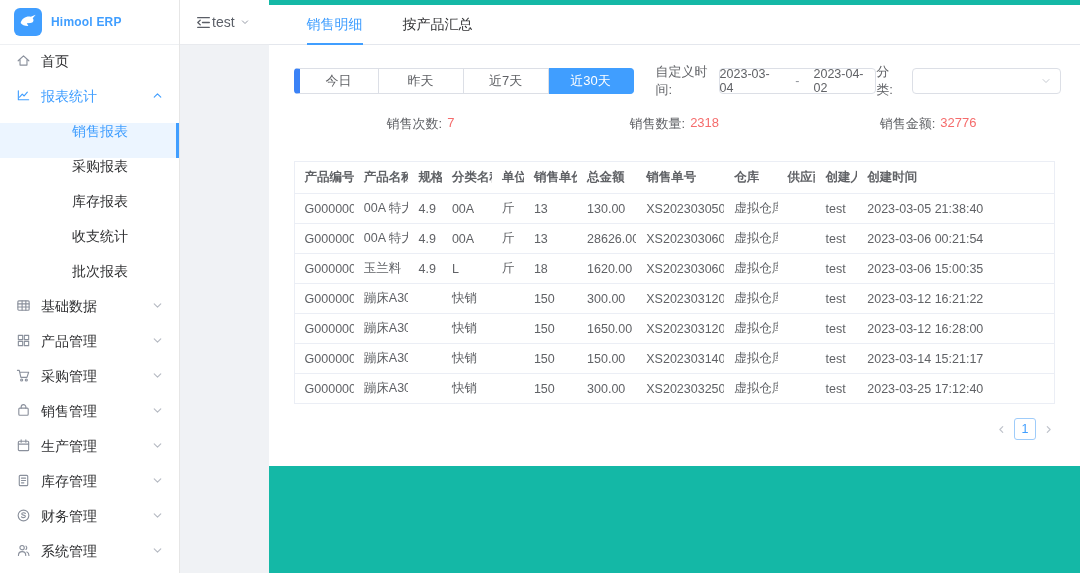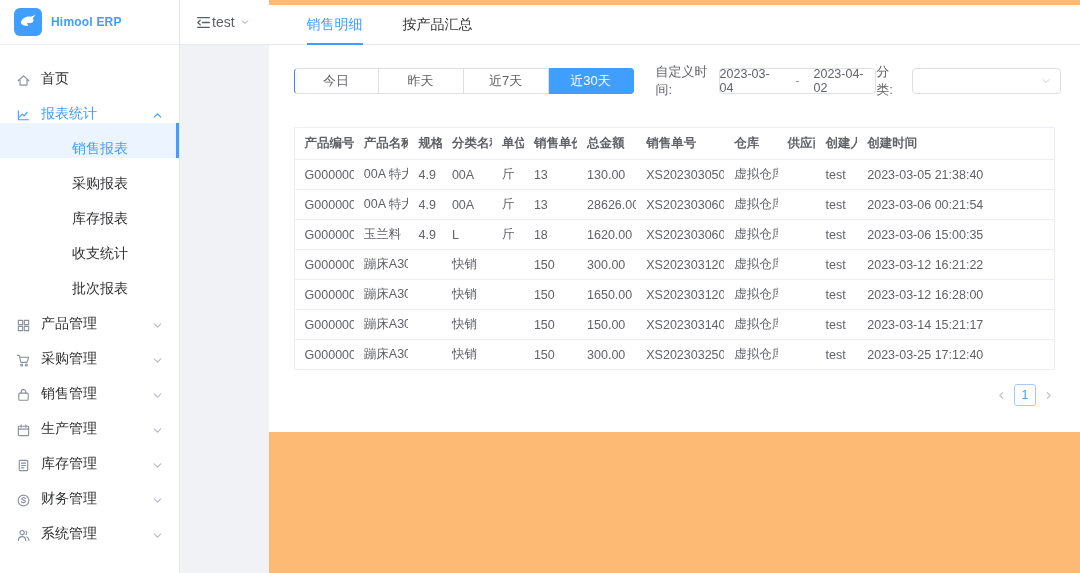--- a/index.html
+++ b/index.html
@@ -12,21 +12,21 @@
 
   
   .sidebar { width:180px; height:573px; background:#fff; border-right:1px solid #e6e6e6; flex:0 0 180px; }
   .logo { height:45px; display:flex; align-items:center; gap:9px; padding-left:14px; border-bottom:1px solid #eef0f3; cursor:pointer; }
   .logo-badge { width:28px; height:28px; border-radius:6px; background:#409eff; display:flex; align-items:center; justify-content:center; }
   .logo-badge svg { width:20px; height:20px; }
   .logo-text { color:#409eff; font-weight:bold; font-size:12px; letter-spacing:.2px; }
 
   .menu { padding-top:8px; }
   .menu-item, .menu-subitem {
-    height:35px; display:flex; align-items:flex-end; cursor:pointer;
+    height:35px; display:flex; align-items:flex-start; cursor:pointer;
     color:#303133; font-size:14px; position:relative;
   }
   .menu-item { padding:0 12px 0 16px; }
   .menu-item .icn { color:#8a909c; margin-right:10px; display:flex; }
   .menu-item .mi-label { flex:1; }
   .menu-item .mi-caret { color:#b6bac3; margin-right:2px; }
   .menu-item.active, .menu-item.active .icn { color:#409eff; }
   .menu-subitem { padding-left:72px; color:#303133; }
   .menu-subitem.selected { background:#ecf5ff; color:#409eff; }
   .menu-subitem.selected::after { content:""; position:absolute; right:0; top:0; width:3px; height:100%; background:#409eff; }
@@ -35,39 +35,39 @@
 
   
   .main { flex:1; display:flex; flex-direction:row; min-width:0; }
   .navbar { height:45px; background:#fff; border-bottom:1px solid #e8eaee; display:flex; align-items:center; justify-content:space-between; padding:0 18px 0 15px; flex:0 0 45px; }
   .fold { color:#5a5e66; cursor:pointer; display:flex; }
   .fold svg { width:17px; height:17px; }
   .user { display:flex; align-items:center; gap:4px; color:#5a5e66; cursor:pointer; font-size:14px; }
   .user .icn { color:#8a909c; }
   .user .icn svg { width:12px; height:12px; }
 
-  .content { flex:1; background:#fdba74; padding-top:5px; overflow:hidden; }
+  .content { flex:1; background:#14b8a6; padding-top:5px; overflow:hidden; }
   .card { background:#fff; width:100%; }
 
   
   .tabs { height:40px; display:flex; align-items:stretch; padding-left:38px; border-bottom:1px solid #e4e7ed; gap:40px; }
   .tab { display:flex; align-items:center; font-size:14px; color:#303133; cursor:pointer; position:relative; }
   .tab.active { color:#409eff; }
   .tab.active::after { content:""; position:absolute; left:0; right:0; bottom:-1px; height:2px; background:#409eff; }
 
   .card-body { padding:18px 25px 26px 25px; }
 
   
   .filter-row { display:flex; align-items:center; margin-bottom:16px; }
   .segmented { display:flex; }
   .seg-btn {
     width:85px; height:26px; border:1px solid #dcdfe6; border-left:none;
     background:#fff; color:#606266; font-size:13px; display:flex; align-items:center; justify-content:center; cursor:pointer;
   }
-  .seg-btn:first-child { border-left:1px solid #3b82f6; border-radius:4px 0 0 4px; }
+  .seg-btn:first-child { border-left:6px solid #3b82f6; border-radius:4px 0 0 4px; }
   .seg-btn:last-child { border-radius:0 4px 4px 0; }
   .seg-btn.active { background:#409eff; border-color:#409eff; color:#fff; }
   .lbl { color:#606266; font-size:13px; }
   .custom-time { display:flex; align-items:center; gap:8px; margin-left:22px; }
   .date-range {
     width:196px; height:26px; border:1px solid #dcdfe6; border-radius:4px; background:#fff;
     display:flex; align-items:center; justify-content:center; gap:14px; font-size:12.5px; color:#606266; cursor:pointer;
   }
   .date-range .sep { color:#909399; }
   .category { display:flex; align-items:center; gap:8px; margin-left:auto; }
@@ -144,20 +144,34 @@
           <span>采购报表</span>
         </div>
         <div class="menu-subitem">
           <span>库存报表</span>
         </div>
         <div class="menu-subitem">
           <span>收支统计</span>
         </div>
         <div class="menu-subitem">
           <span>批次报表</span>
+        </div>
+        <div class="menu-item">
+          <span class="icn">
+            <svg viewBox="0 0 16 16">
+              <rect x="2" y="3" width="12" height="10" rx="1"></rect>
+              <path d="M2 6.3h12M2 9.6h12M6.5 3v10M10.5 3v10"></path>
+            </svg>
+          </span>
+          <span class="mi-label">基础数据</span>
+          <span class="icn mi-caret">
+            <svg viewBox="0 0 16 16">
+              <path d="M4.5 6.2 8 9.7l3.5-3.5"></path>
+            </svg>
+          </span>
         </div>
         <div class="menu-item">
           <span class="icn">
             <svg viewBox="0 0 16 16">
               <rect x="2.5" y="2.5" width="4.6" height="4.6"></rect>
               <rect x="8.9" y="2.5" width="4.6" height="4.6"></rect>
               <rect x="2.5" y="8.9" width="4.6" height="4.6"></rect>
               <rect x="8.9" y="8.9" width="4.6" height="4.6"></rect>
             </svg>
           </span>
@@ -306,20 +320,34 @@
                 <span class="select-value"></span>
                 <span class="icn">
                   <svg viewBox="0 0 16 16">
                       <path d="M4 6 8 10l4-4"></path>
                     </svg>
                 </span>
               </div>
             </div>
           </div>
 
+          <div class="stats" id="stats">
+              <div class="stat">
+                <span class="stat-label">销售次数:</span>
+                <span class="stat-value">7</span>
+              </div>
+              <div class="stat">
+                <span class="stat-label">销售数量:</span>
+                <span class="stat-value">2318</span>
+              </div>
+              <div class="stat">
+                <span class="stat-label">销售金额:</span>
+                <span class="stat-value">32776</span>
+              </div>
+            </div>
 
           <div class="table-wrap">
             <table id="report-table">
               <colgroup id="cols">
                   <col style="width: 7.8%;">
                   <col style="width: 7.2%;">
                   <col style="width: 4.4%;">
                   <col style="width: 6.6%;">
                   <col style="width: 4.2%;">
                   <col style="width: 7%;">

